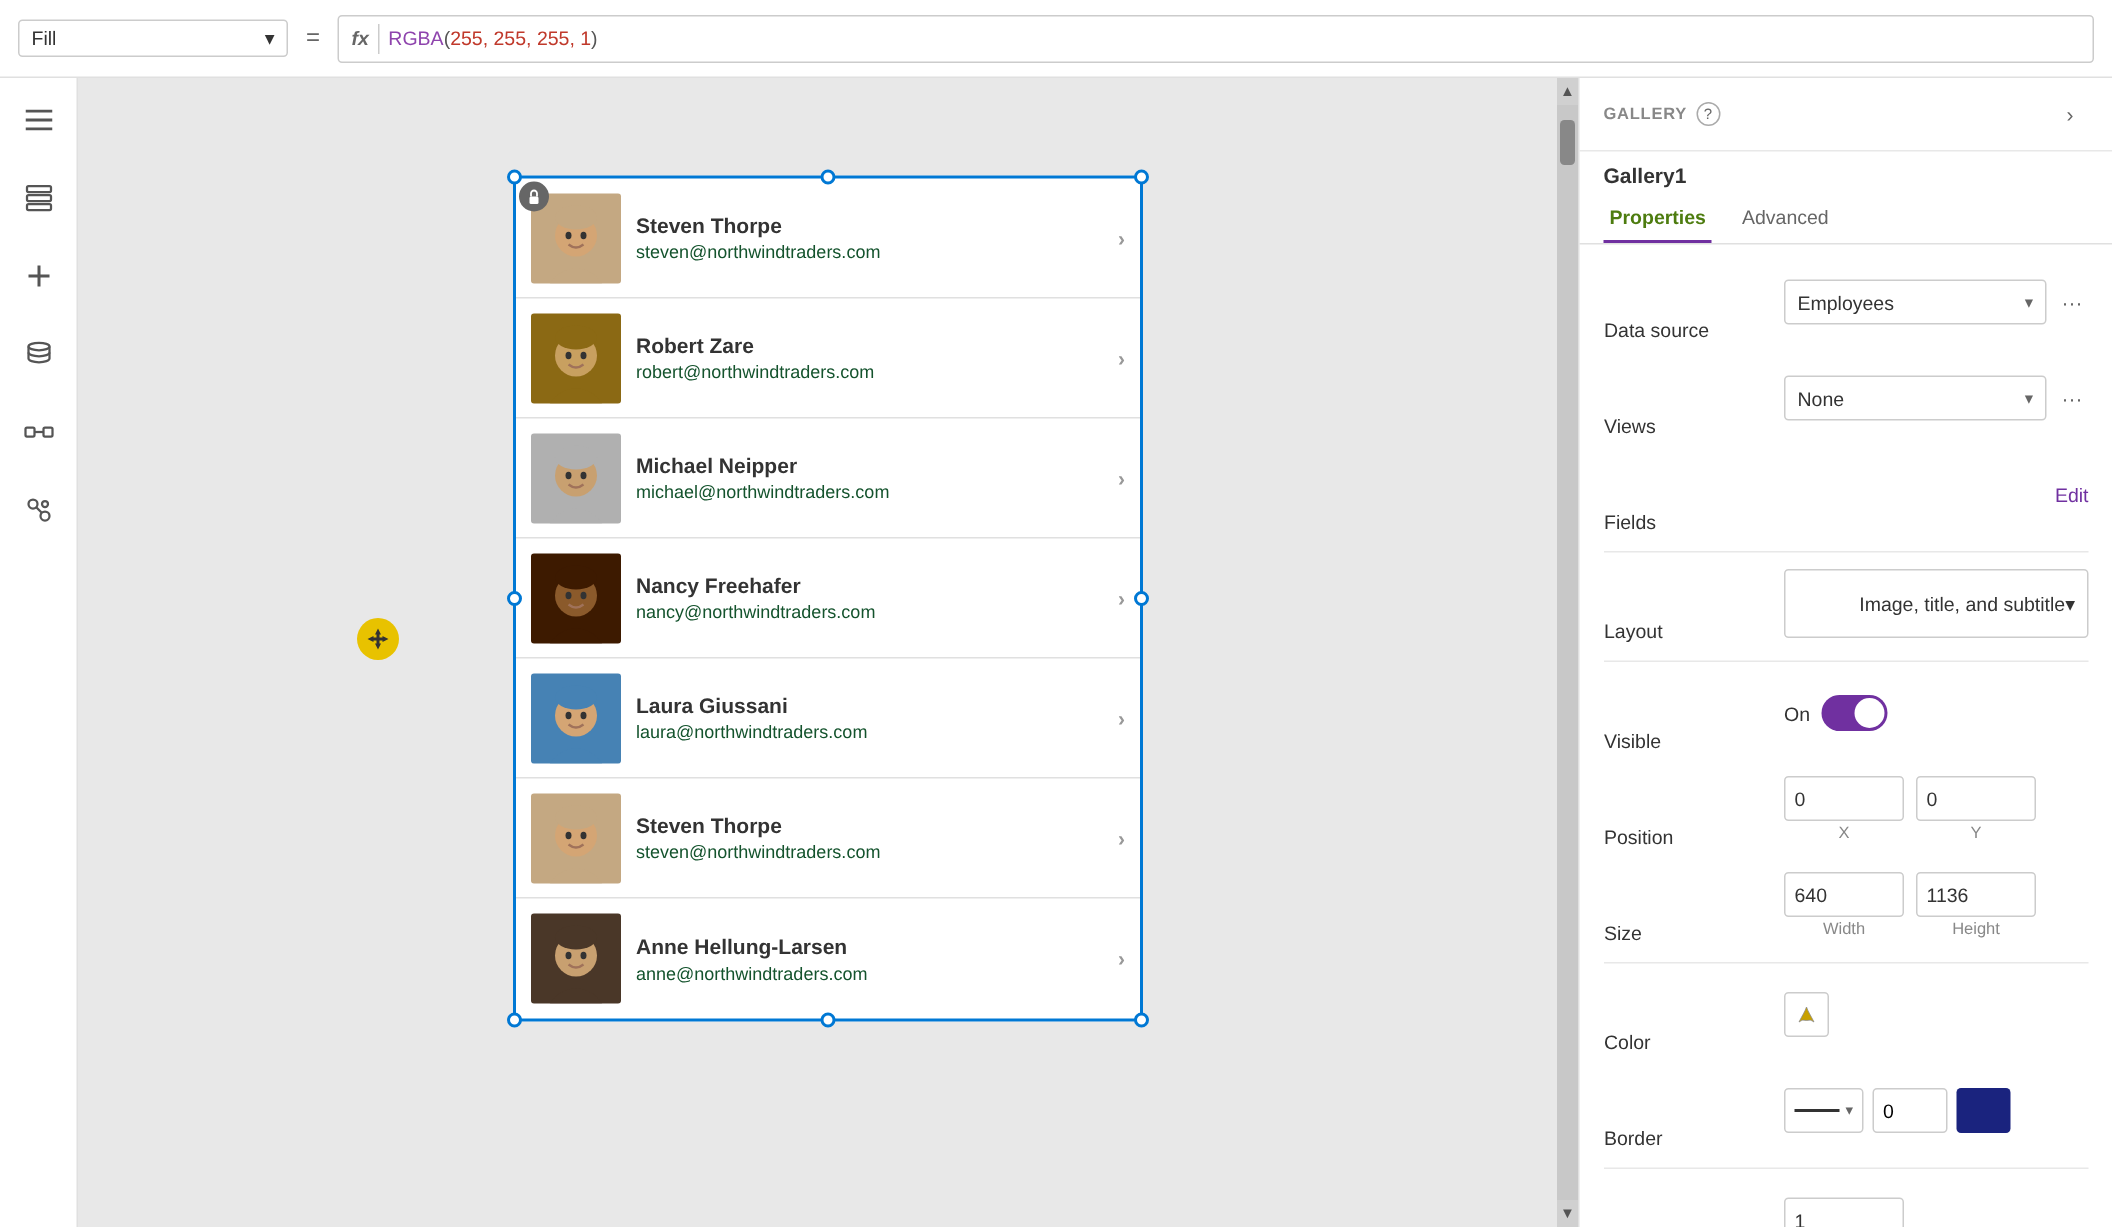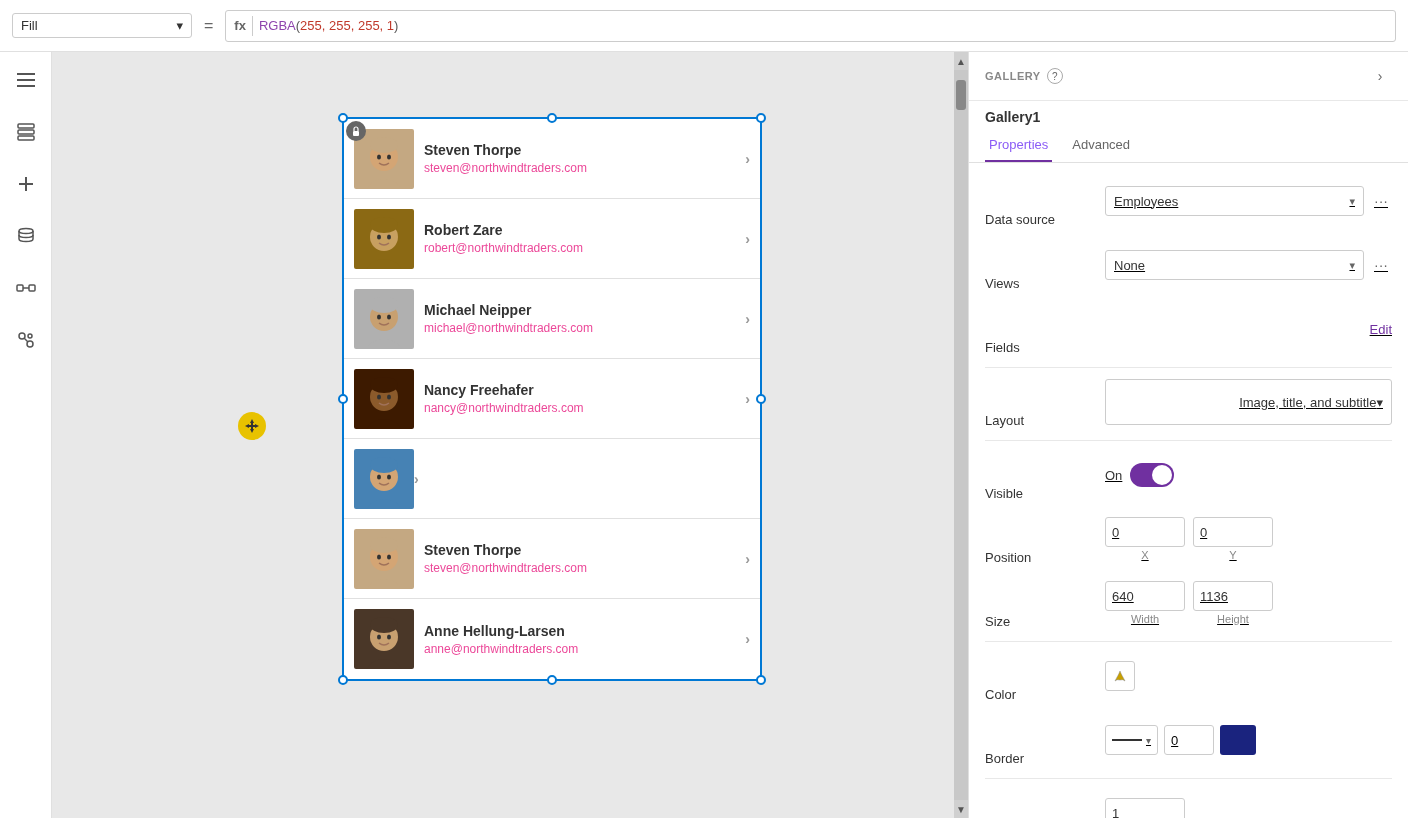--- a/index.html
+++ b/index.html
@@ -48,20 +48,21 @@
       border-radius: 3px;
       background: #fff;
       flex: 1;
       height: 32px;
       padding: 0 8px;
       gap: 6px;
     }
     .formula-icon {
       color: #666;
       font-size: 13px;
+      font-style: italic;
       font-weight: bold;
     }
     .formula-divider {
       width: 1px;
       height: 20px;
       background: #ccc;
     }
 
     
     .main {
@@ -234,31 +235,31 @@
       padding: 0 10px;
     }
     .item-name {
       font-size: 14px;
       font-weight: 600;
       color: #333;
       margin-bottom: 3px;
     }
     .item-email {
       font-size: 12px;
-      color: #ec4899;
+      color: #14532d;
     }
     .item-chevron {
       color: #999;
       font-size: 14px;
       font-weight: bold;
     }
 
     
     .right-panel {
-      width: 440px;
+      width: 356px;
       background: #fff;
       border-left: 1px solid #e0e0e0;
       display: flex;
       flex-direction: column;
       flex-shrink: 0;
     }
 
     .panel-header {
       display: flex;
       align-items: center;
@@ -316,23 +317,23 @@
     }
     .panel-tab {
       padding: 8px 4px;
       margin-right: 16px;
       font-size: 13px;
       color: #666;
       cursor: pointer;
       border-bottom: 2px solid transparent;
     }
     .panel-tab.active {
-      color: #8b5cf6;
+      color: #4d7c0f;
       border-bottom-color: #7030a0;
-      font-weight: 400;
+      font-weight: 700;
     }
 
     
     .panel-content {
       flex: 1;
       overflow-y: auto;
       padding: 12px 16px;
     }
 
     .prop-row {
@@ -346,21 +347,20 @@
       font-size: 13px;
       color: #333;
       flex-shrink: 0;
       margin-top: 37px;
     }
     .prop-value {
       flex: 1;
       display: flex;
       align-items: center;
       gap: 6px;
-      text-decoration: underline;
     }
 
     .dropdown-select {
       flex: 1;
       height: 30px;
       border: 1px solid #ccc;
       border-radius: 3px;
       display: flex;
       align-items: center;
       justify-content: space-between;
@@ -695,20 +695,24 @@
           <circle cx="30" cy="28" r="14" fill="#d4a574"></circle>
 
           <ellipse cx="30" cy="16" rx="14" ry="8" fill="#4682b4"></ellipse>
 
           <ellipse cx="25" cy="28" rx="2" ry="2.5" fill="#333"></ellipse>
           <ellipse cx="35" cy="28" rx="2" ry="2.5" fill="#333"></ellipse>
 
           <path d="M25 34 Q30 38 35 34" fill="none" stroke="#a0725a" stroke-width="1.5"></path>
         </svg>
       </div>
+      <div class="item-info">
+        <div class="item-name">Laura Giussani</div>
+        <div class="item-email">laura@northwindtraders.com</div>
+      </div>
       <span class="item-chevron">›</span>
     </div>
           <div class="gallery-item">
       <div class="item-avatar" style="background: #c4a882; position:relative; overflow:hidden;">
         <svg width="60" height="60" viewBox="0 0 60 60">
 
           <ellipse cx="30" cy="70" rx="20" ry="20" fill="#c4a882"></ellipse>
 
           <circle cx="30" cy="28" r="14" fill="#d4a574"></circle>
 

